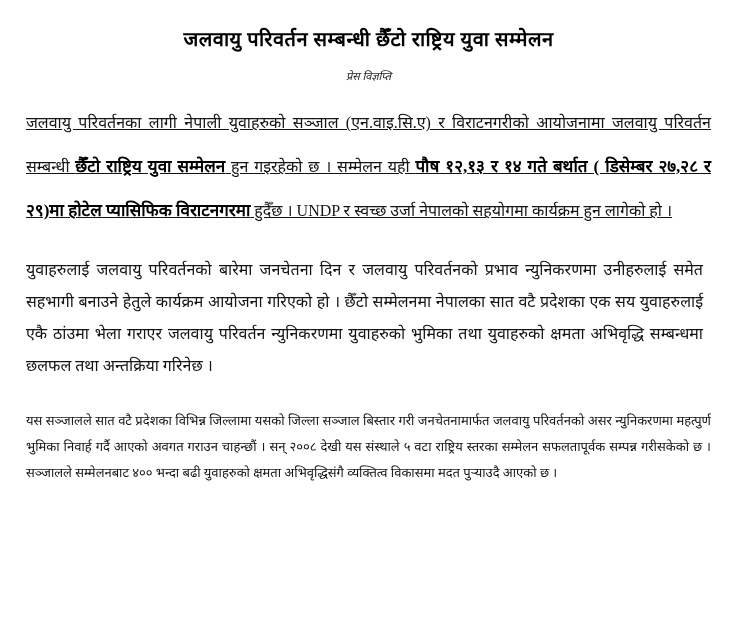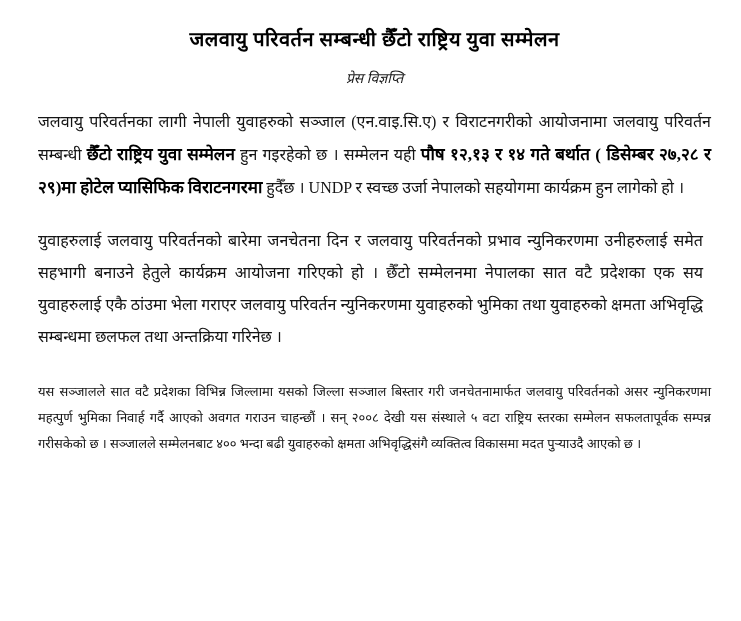--- a/index.html
+++ b/index.html
@@ -11,51 +11,51 @@
     width: 741px;
     height: 621px;
     overflow: hidden;
     font-family: "Liberation Serif", "DejaVu Serif", serif;
     color: #111111;
   }
   .page {
     width: 741px;
     height: 571px;
     box-sizing: border-box;
-    padding: 26px 30px 0 38px;
+    padding: 26px 30px 0 26px;
     background: #ffffff;
   }
   .doc-title {
     text-align: center;
     font-weight: bold;
     font-size: 20px;
     line-height: 26px;
     margin: 0 0 0 0;
     color: #000000;
     letter-spacing: 0.5px;
   }
   .doc-subtitle {
     text-align: center;
     font-style: italic;
-    font-size: 14px;
+    font-size: 11px;
     margin: 16px 0 0 0;
     color: #1a1a1a;
   }
   .dateline {
     font-style: italic;
     font-size: 15px;
     margin: 14px 0 0 0;
     color: #1a1a1a;
   }
   .para {
     font-size: 16px;
     text-align: justify;
     color: #141414;
   }
-  .p1 { margin: 18px 0 10px 0; line-height: 33px; }
+  .p1 { margin: 18px 0 10px 0; line-height: 44px; text-decoration: underline; }
   .p2 { margin: 21px 8px 0 0; line-height: 32px; }
   .p3 { margin: 24px 0 0 0; line-height: 28px; text-align: left; }
   .p4 { margin: 26px 0 0 0; line-height: 26px; font-size: 13px; }
   .b { font-weight: bold; font-size: 17px; color: #000000; }
 </style>
 </head>
 <body>
 
 <div class="page">
 

